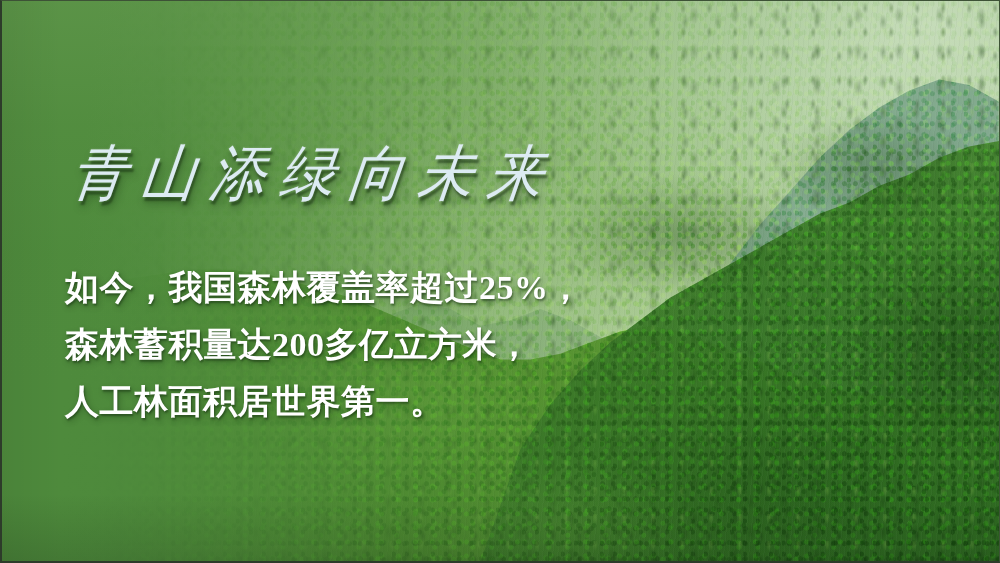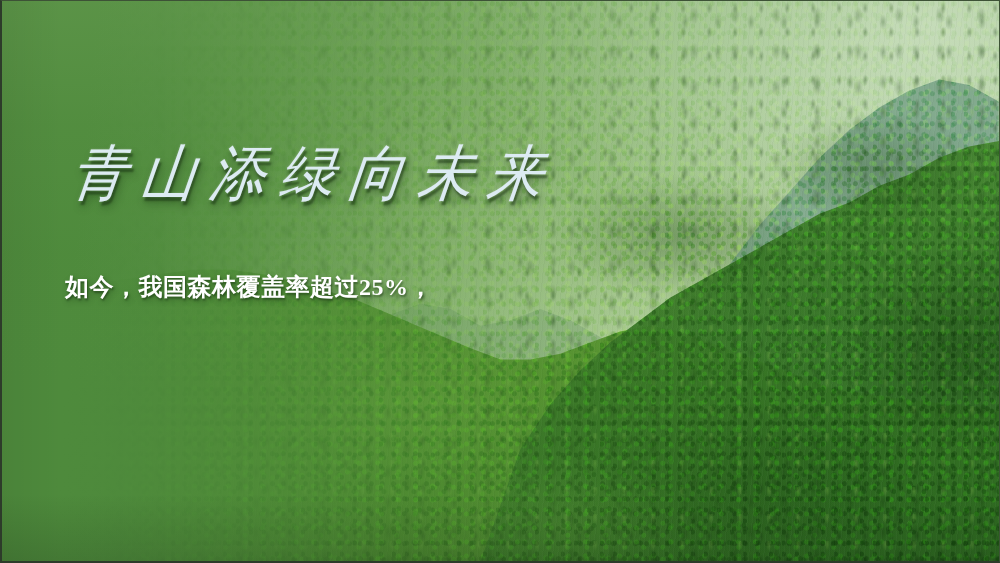--- a/index.html
+++ b/index.html
@@ -191,21 +191,21 @@
        0 0 2px rgba(255,255,255,0.35);
     transform: skewX(-7deg) scale(1.02, 1.12);
     transform-origin: left center;
   }
 
   #body-text {
     position: absolute;
     left: 63px;
     top: 258px;
     font-family: "Liberation Serif", "DejaVu Serif", serif;
-    font-size: 24px;
+    font-size: 34px;
     font-weight: 700;
     line-height: 57px;
     color: #ffffff;
     white-space: nowrap;
     letter-spacing: 0.5px;
     text-shadow:
        1px 2px 2px rgba(18,44,14,0.48),
        2px 3px 6px rgba(14,36,11,0.32);
   }
   #body-text .line { display: block; }
@@ -227,15 +227,17 @@
   <div class="layer" id="canopy-tex2"></div>
   <div class="layer" id="canopy-stripe"></div>
   <div class="layer" id="wash"></div>
   <div class="layer" id="wash-vert"></div>
   <div class="layer" id="vignette"></div>
 
   <div id="title">青山添绿向未来</div>
 
   <div id="body-text">
     <span class="line">如今，我国森林覆盖率超过25%，</span>
+    <span class="line">森林蓄积量达200多亿立方米，</span>
+    <span class="line">人工林面积居世界第一。</span>
   </div>
 
 </div>
 
 </body></html>

